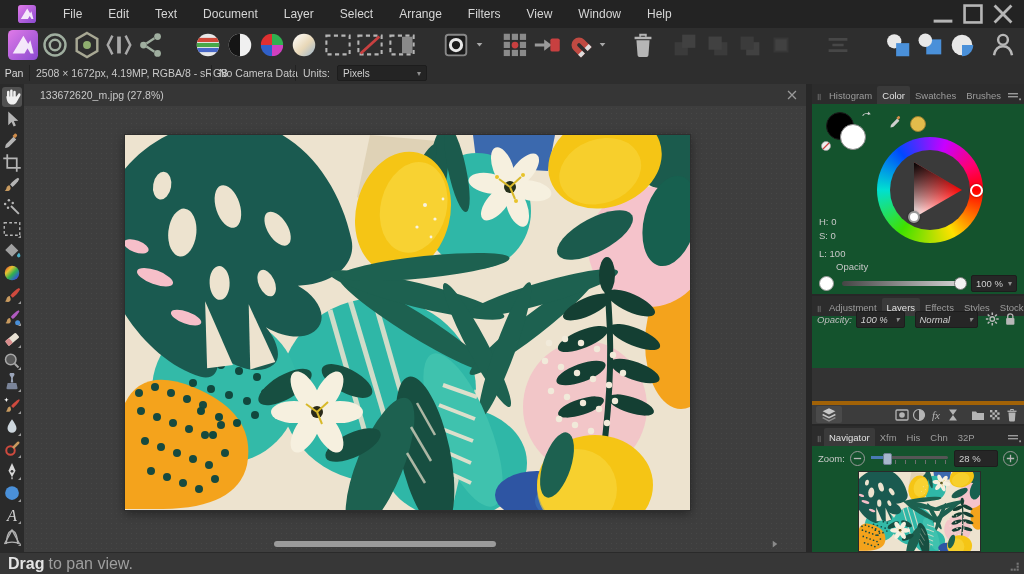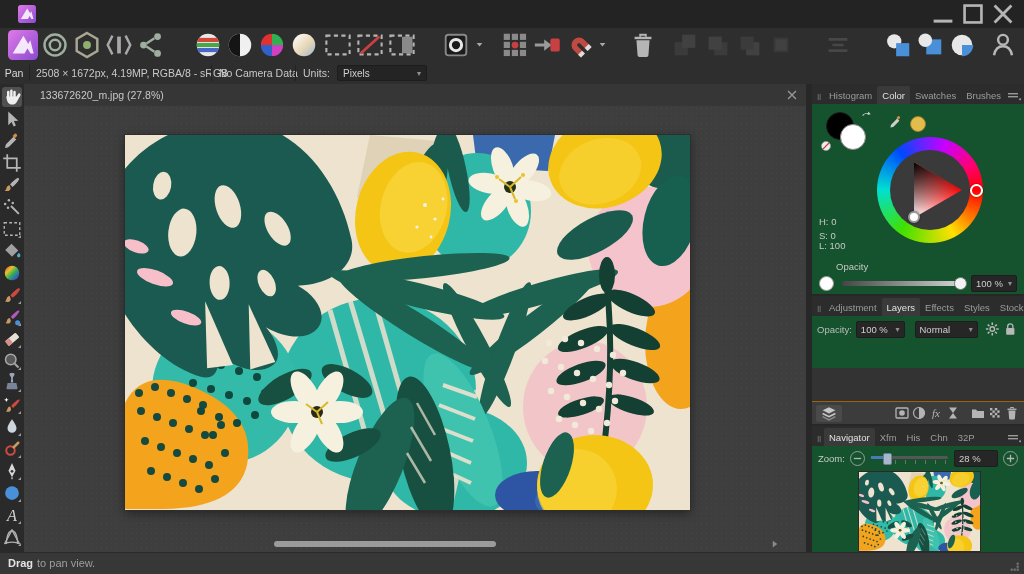--- a/index.html
+++ b/index.html
@@ -73,47 +73,47 @@
   #picker-mini{position:absolute;left:76px;top:10px;width:16px;height:16px;}
   #picker-swatch{position:absolute;left:98px;top:12px;width:14px;height:14px;border-radius:50%;background:#e3bc4b;border:1px solid #9a8030;}
   .wheel{position:absolute;left:65px;top:33px;width:106px;height:106px;}
   .ring{position:absolute;inset:0;border-radius:50%;
     background:conic-gradient(from 90deg,#ff0000,#ffe000 62deg,#40e000 125deg,#00e0d0 180deg,#0048ff 232deg,#c800ff 288deg,#ff0070 330deg,#ff0000 360deg);}
   .ring::after{content:"";position:absolute;inset:13px;border-radius:50%;background:#3a3a3a;}
   .tri{position:absolute;left:13px;top:13px;width:80px;height:80px;}
   .hue-cursor{position:absolute;left:93px;top:47px;width:9px;height:9px;border:2px solid #fff;border-radius:50%;box-shadow:0 0 2px rgba(0,0,0,.6);}
   .tri-cursor{position:absolute;left:31px;top:74px;width:8px;height:8px;border:2px solid #9a9a9a;border-radius:50%;background:#fff;box-shadow:0 0 2px rgba(0,0,0,.5);}
   .hsl{position:absolute;left:7px;font-size:9.5px;color:#c9c9c9;}
-  #hsl-h{top:112px;} #hsl-s{top:126px;} #hsl-l{top:136px;}
+  #hsl-h{top:112px;} #hsl-s{top:126px;} #hsl-l{top:144px;}
   #opacity-label{position:absolute;left:24px;top:157px;font-size:9.5px;color:#c9c9c9;}
   #opacity-row{position:absolute;left:7px;top:171px;width:198px;height:16px;display:flex;align-items:center;}
   #opacity-swatch{width:13px;height:13px;border-radius:50%;background:#fff;border:1px solid #999;flex:0 0 auto;}
   #opacity-track{position:relative;flex:1;height:5px;border-radius:3px;margin:0 6px 0 8px;background:linear-gradient(to right,#454545,#d9d9d9);}
   #opacity-knob{position:absolute;right:-2px;top:-4px;width:11px;height:11px;border-radius:50%;background:#f2f2f2;border:1px solid #777;}
   .vbox{background:#262626;border:1px solid #1d1d1d;border-radius:2px;color:#d0d0d0;font-size:9.5px;display:flex;align-items:center;padding:0 4px;height:15px;box-sizing:content-box;}
   .vbox .caret{margin-left:auto;color:#8f8f8f;font-size:8px;padding-left:4px;}
   #opacity-value{width:36px;}
   
-  #layer-controls{position:absolute;left:0;top:21px;width:100%;height:24px;display:flex;align-items:center;padding:0 5px;box-sizing:border-box;}
+  #layer-controls{position:absolute;left:0;top:11px;width:100%;height:24px;display:flex;align-items:center;padding:0 5px;box-sizing:border-box;font-style:italic;}
   #layer-opacity-label{font-size:9.5px;color:#bdbdbd;margin-right:4px;}
   #layer-opacity{width:42px;}
   #blend-mode{width:58px;margin-left:10px;}
   .mini-icon{width:18px;height:18px;color:#b8b8b8;display:flex;align-items:center;justify-content:center;}
   .mini-icon svg{width:13px;height:13px;}
   #gear-btn{margin-left:6px;} #lock-btn{margin-left:2px;}
   #layer-row{position:absolute;left:0;top:46px;width:100%;height:26px;background:#3a70ac;display:flex;align-items:center;padding:0 6px;box-sizing:border-box;}
   #layer-thumb{width:31px;height:20px;border:1px solid #20405e;background:#fff;flex:0 0 auto;}
   #layer-thumb svg{width:100%;height:100%;}
   #layer-name{font-size:10px;font-weight:bold;color:#fff;margin-left:7px;white-space:nowrap;}
   #layer-type{font-size:10px;color:#d9e5f2;margin-left:3px;flex:1;white-space:nowrap;}
   #layer-lock{width:12px;height:12px;color:#cfd8e5;margin-right:8px;}
   .cbx{width:13px;height:13px;background:#c7d2e0;border-radius:2px;display:flex;align-items:center;justify-content:center;}
   .cbx svg{width:10px;height:10px;}
   #layers-filler{position:absolute;left:0;top:72px;width:100%;bottom:23px;background:#333333;}
-  #layers-bottombar{position:absolute;left:0;bottom:0;width:100%;height:23px;background:#3c3c3c;border-top:1px solid #a16207;display:flex;align-items:center;padding:0 4px;box-sizing:border-box;}
+  #layers-bottombar{position:absolute;left:0;bottom:0;width:100%;height:23px;background:#3c3c3c;border-top:4px solid #a16207;display:flex;align-items:center;padding:0 4px;box-sizing:border-box;}
   #stack-btn{width:26px;height:17px;background:#4a4a4a;border-radius:2px;display:flex;align-items:center;justify-content:center;color:#c8c8c8;}
   #stack-btn svg{width:13px;height:13px;}
   #layers-actions{display:flex;margin-left:52px;gap:1px;}
   #layers-actions2{display:flex;margin-left:auto;gap:1px;}
   .pact{width:16px;height:16px;color:#b4b4b4;display:flex;align-items:center;justify-content:center;}
   .pact svg{width:12px;height:12px;}
   
   #zoom-row{position:absolute;left:0;top:22px;width:100%;height:20px;display:flex;align-items:center;padding:0 6px;box-sizing:border-box;}
   #zoom-label{font-size:9.5px;color:#c9c9c9;margin-right:5px;}
   .round-btn{width:13px;height:13px;border:1px solid #9a9a9a;border-radius:50%;color:#b5b5b5;display:flex;align-items:center;justify-content:center;flex:0 0 auto;}
@@ -121,21 +121,21 @@
   #zoom-slider{position:relative;flex:1;height:12px;margin:0 6px;}
   #zoom-track{position:absolute;left:0;right:0;top:4px;height:3px;background:#565656;border-radius:2px;}
   #zoom-fill{position:absolute;left:0;top:4px;width:14px;height:3px;background:#4a7ab5;}
   #zoom-thumb{position:absolute;left:12px;top:1px;width:7px;height:10px;background:#a8b8cc;border:1px solid #6f7f93;border-radius:2px;}
   #zoom-ticks{position:absolute;left:14px;right:2px;top:8px;height:4px;
      background:repeating-linear-gradient(to right,#6f6f6f 0 1px,transparent 1px 10px);}
   #zoom-value{width:34px;margin-right:5px;}
   #nav-thumb{position:absolute;left:46px;top:45px;width:121px;height:79px;border:1px solid #2a2a2a;}
   #nav-thumb svg{width:100%;height:100%;}
   
-  #statusbar{position:absolute;left:0;top:552px;width:1024px;height:22px;background:#373737;border-top:1px solid #2a2a2a;font-size:11px;line-height:21px;}
+  #statusbar{position:absolute;left:0;top:552px;width:1024px;height:22px;background:#373737;border-top:1px solid #2a2a2a;font-size:16px;line-height:21px;}
   #statusbar .action{font-weight:bold;color:#e4e4e4;margin-left:8px;}
   #statusbar .hint{color:#9e9e9e;margin-left:4px;}
   #resize-grip{position:absolute;right:3px;bottom:2px;width:14px;height:14px;color:#777;}
 </style>
 </head>
 <body>
 
 <svg width="0" height="0" style="position:absolute" aria-hidden="true">
   <defs>
     <linearGradient id="ic-purple" x1="0" y1="0" x2="1" y2="1">
@@ -381,20 +381,34 @@
 
 <div id="app">
 
   <header id="menubar">
     <span class="logo">
         <svg viewBox="0 0 16 16" aria-hidden="true">
           <rect width="16" height="16" rx="2.5" fill="url(#ic-purple)"></rect>
           <path d="M2.5 12.5L8.2 3l3.1 5.3-2.5 4.2zM12 12.5L9.9 8.9l2-3.4 1.8 7z" fill="#ffffff" opacity="0.85"></path>
         </svg>
       </span>
+    <nav id="menus" style="display:flex;">
+
+    <span class="menu-item">File</span>
+        <span class="menu-item">Edit</span>
+        <span class="menu-item">Text</span>
+        <span class="menu-item">Document</span>
+        <span class="menu-item">Layer</span>
+        <span class="menu-item">Select</span>
+        <span class="menu-item">Arrange</span>
+        <span class="menu-item">Filters</span>
+        <span class="menu-item">View</span>
+        <span class="menu-item">Window</span>
+        <span class="menu-item">Help</span>
+      </nav>
     <div id="winctl">
 
     <span class="wbtn">
           <i>
             <svg viewBox="0 0 16 16" aria-hidden="true" style="width: 100%; height: 100%;">
               <rect x="3" y="11" width="10" height="1.6" fill="currentColor"></rect>
             </svg>
           </i>
         </span>
         <span class="wbtn">

